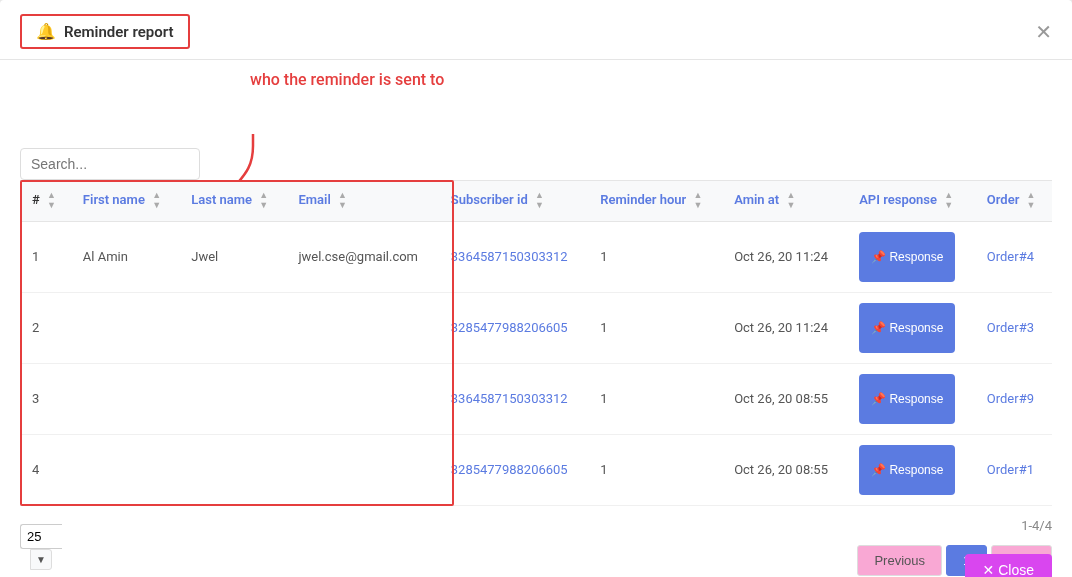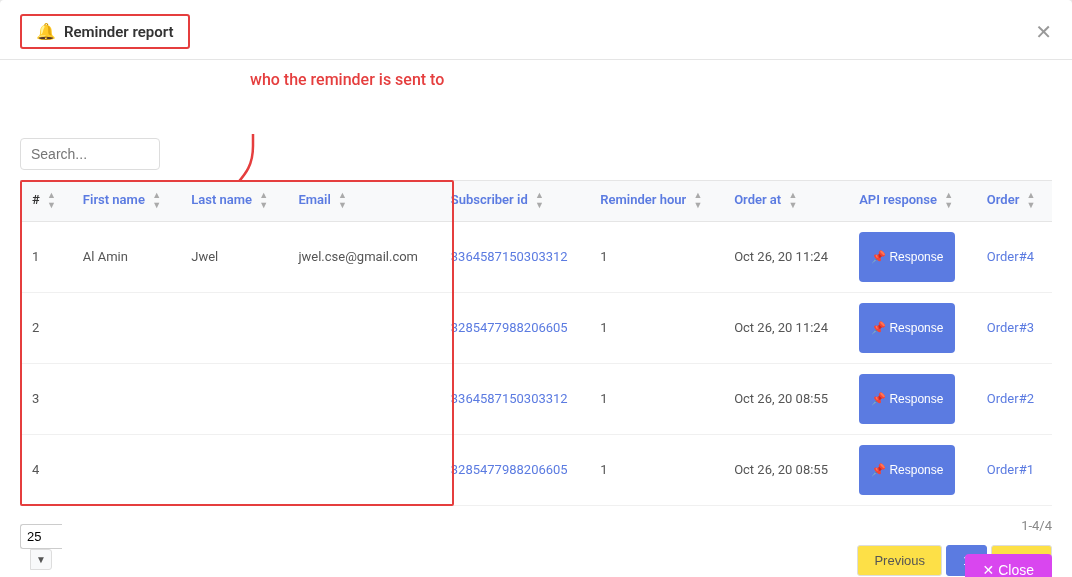--- a/index.html
+++ b/index.html
@@ -49,27 +49,26 @@
       cursor: pointer;
       background: none;
       border: none;
       line-height: 1;
     }
     .modal-body {
       padding: 10px 20px 0 20px;
       position: relative;
     }
     .search-box {
-      width: 140px;
+      width: 180px;
       padding: 7px 10px;
       border: 1px solid #ddd;
       border-radius: 4px;
       font-size: 14px;
       color: #999;
-      margin-bottom: 10px;
       margin-top: 6px;
     }
     table {
       width: 100%;
       border-collapse: collapse;
       font-size: 13px;
     }
     thead tr {
       background: #f8f9fa;
     }
@@ -148,21 +147,21 @@
       margin-bottom: 6px;
     }
     .pagination-btns {
       display: flex;
       align-items: center;
       gap: 4px;
     }
     .page-btn {
       padding: 7px 16px;
       border: 1px solid #ddd;
-      background: #fde047;
+      background: #f9a8d4;
       color: #555;
       border-radius: 3px;
       font-size: 13px;
       cursor: pointer;
     }
     .page-btn.active {
       background: #5b7be1;
       color: #fff;
       border-color: #5b7be1;
     }
@@ -262,21 +261,21 @@
             </th>
             <th>
               <span>Subscriber id</span>
               <span class="sort-icons">▲<br>▼</span>
             </th>
             <th>
               <span>Reminder hour</span>
               <span class="sort-icons">▲<br>▼</span>
             </th>
             <th>
-              <span>Order at</span>
+              <span>Amin at</span>
               <span class="sort-icons">▲<br>▼</span>
             </th>
             <th>
               <span>API response</span>
               <span class="sort-icons">▲<br>▼</span>
             </th>
             <th>
               <span>Order</span>
               <span class="sort-icons">▲<br>▼</span>
             </th>
@@ -307,21 +306,21 @@
             </tr>
             <tr>
               <td>3</td>
               <td></td>
               <td></td>
               <td></td>
               <td><a href="#" class="subscriber-link">3364587150303312</a></td>
               <td>1</td>
               <td>Oct 26, 20 08:55</td>
               <td><button class="response-btn">📌 Response</button></td>
-              <td><a href="#" class="order-link">Order#2</a></td>
+              <td><a href="#" class="order-link">Order#9</a></td>
             </tr>
             <tr>
               <td>4</td>
               <td></td>
               <td></td>
               <td></td>
               <td><a href="#" class="subscriber-link">3285477988206605</a></td>
               <td>1</td>
               <td>Oct 26, 20 08:55</td>
               <td><button class="response-btn">📌 Response</button></td>

